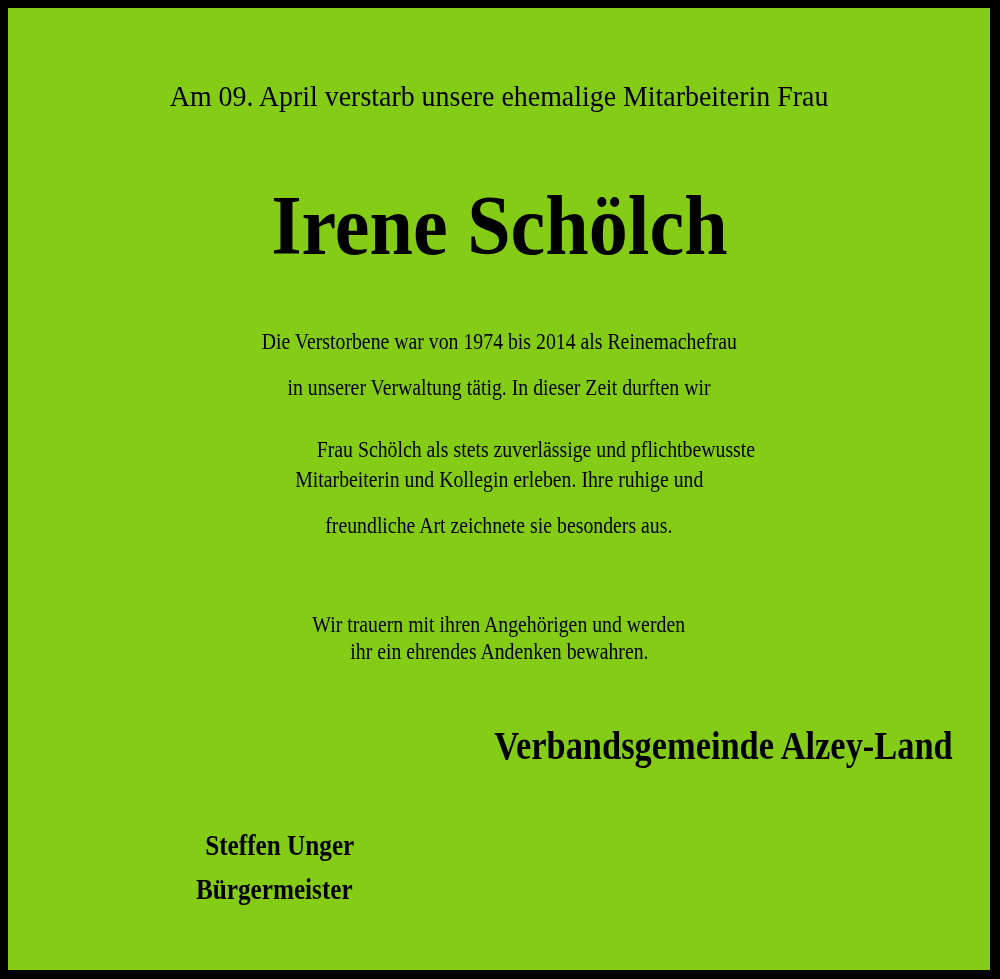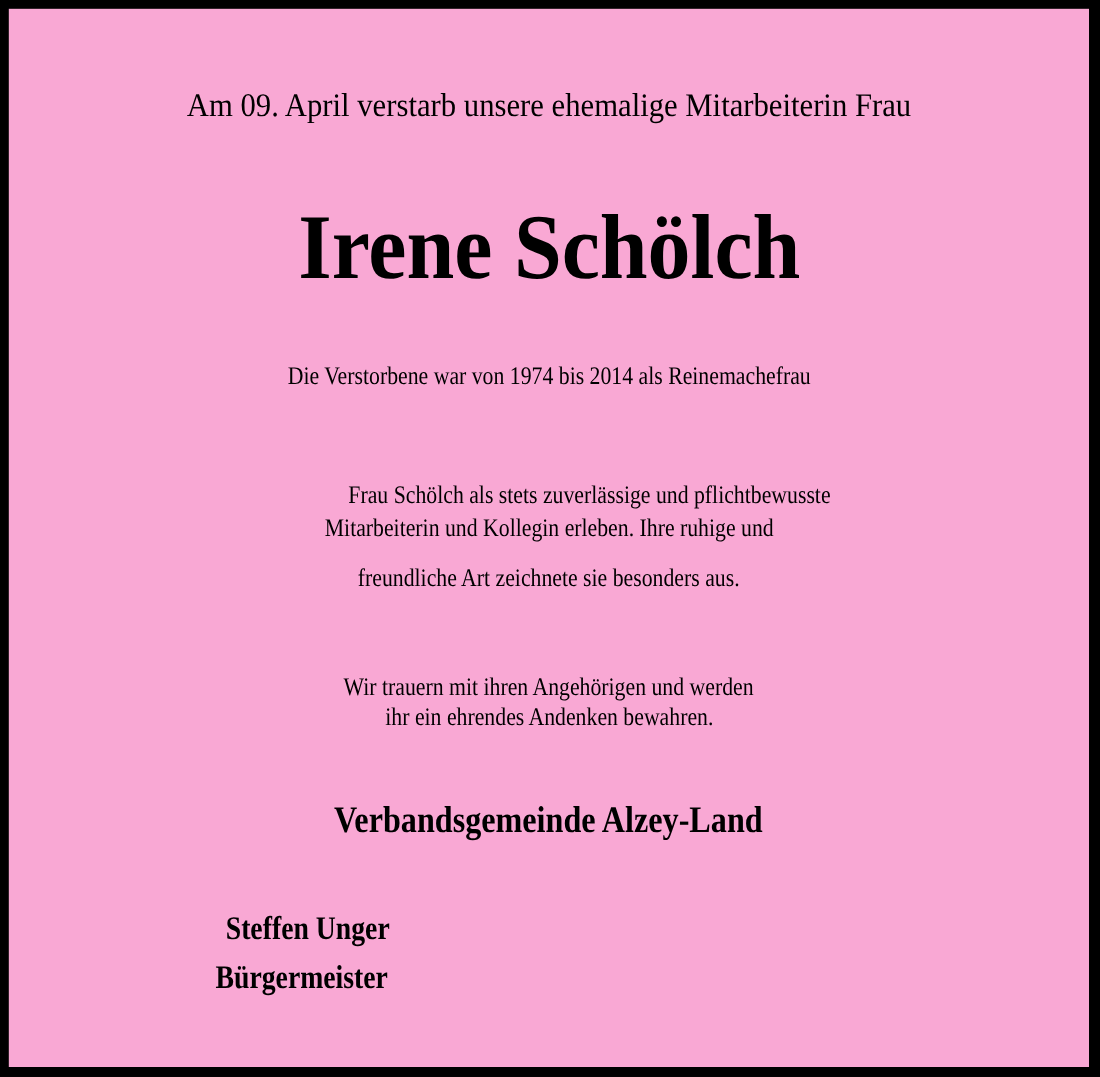--- a/index.html
+++ b/index.html
@@ -1,32 +1,32 @@
 <!DOCTYPE html>
 <html><head>
 <meta charset="utf-8">
 <style>
   html, body { margin:0; padding:0; background:#000; }
   body { width:1000px; height:979px; position:relative; overflow:hidden; }
   .frame {
     position:absolute; left:8px; top:8px; width:982px; height:962px;
-    background:#f9a8d4;
+    background:#84cc16;
   }
   .line {
     position:absolute; left:0; width:982px; text-align:center;
     font-family:"Liberation Serif", serif; color:#000; white-space:nowrap;
   }
   .cond { display:inline-block; transform-origin:center; }
   .intro { top:70px; font-size:30px; line-height:36px; }
   .intro .cond { transform:scaleX(0.93); }
   .name { top:170px; font-size:84px; line-height:96px; font-weight:bold; }
   .name .cond { transform:scaleX(0.93); }
   .body { font-size:23px; line-height:36px; }
   .body .cond { transform:scaleX(0.86); }
-  .org { top:720px; font-size:34px; line-height:36px; font-weight:bold; }
+  .org { top:720px; font-size:40px; line-height:36px; font-weight:bold;text-align:right; }
   .org .cond { transform:scaleX(0.86); }
   .sig {
     position:absolute; font-family:"Liberation Serif", serif; font-weight:bold;
     font-size:30px; line-height:44px; text-align:right; color:#000; white-space:nowrap;
   }
   .sig .cond { transform:scaleX(0.84); }
   .sig-left { left:70px; width:290px; top:815px; }
   .sig-right { left:540px; width:400px; top:815px; }
   .sig div { display:block; }
 </style>
@@ -38,20 +38,23 @@
   <div class="line intro">
     <span class="cond">Am 09. April verstarb unsere ehemalige Mitarbeiterin Frau</span>
   </div>
 
   <div class="line name">
     <span class="cond">Irene Schölch</span>
   </div>
 
   <div class="line body" style="top:316px;">
     <span class="cond">Die Verstorbene war von 1974 bis 2014 als Reinemachefrau</span>
+  </div>
+  <div class="line body" style="top:362px;">
+    <span class="cond">in unserer Verwaltung tätig. In dieser Zeit durften wir</span>
   </div>
   <div class="line body" style="top:424px;margin-left:37px;">
     <span class="cond">Frau Schölch als stets zuverlässige und pflichtbewusste</span>
   </div>
   <div class="line body" style="top:454px;">
     <span class="cond">Mitarbeiterin und Kollegin erleben. Ihre ruhige und</span>
   </div>
   <div class="line body" style="top:500px;">
     <span class="cond">freundliche Art zeichnete sie besonders aus.</span>
   </div>

